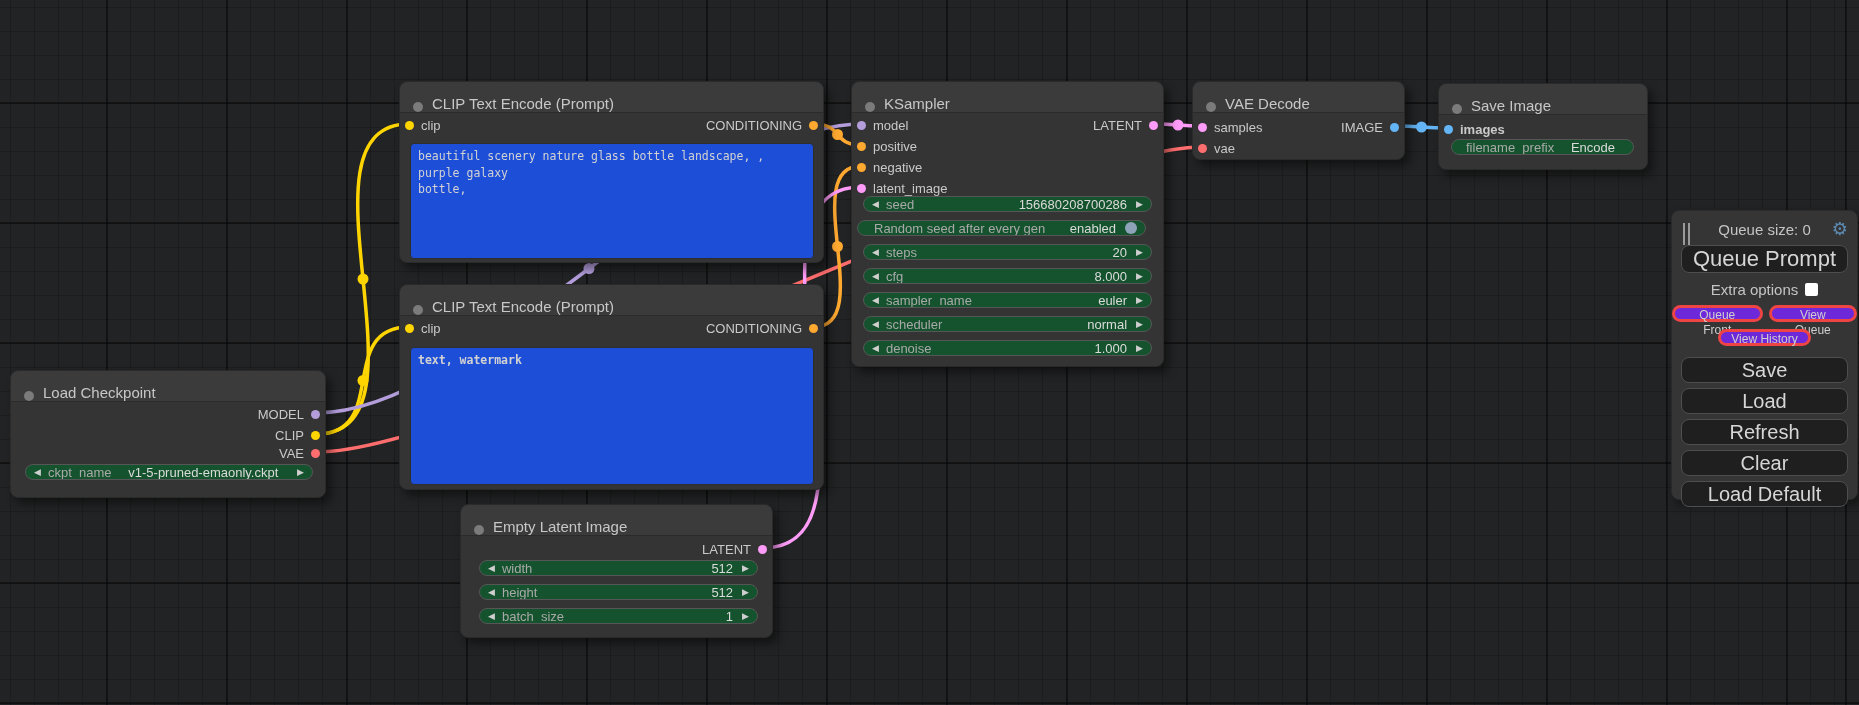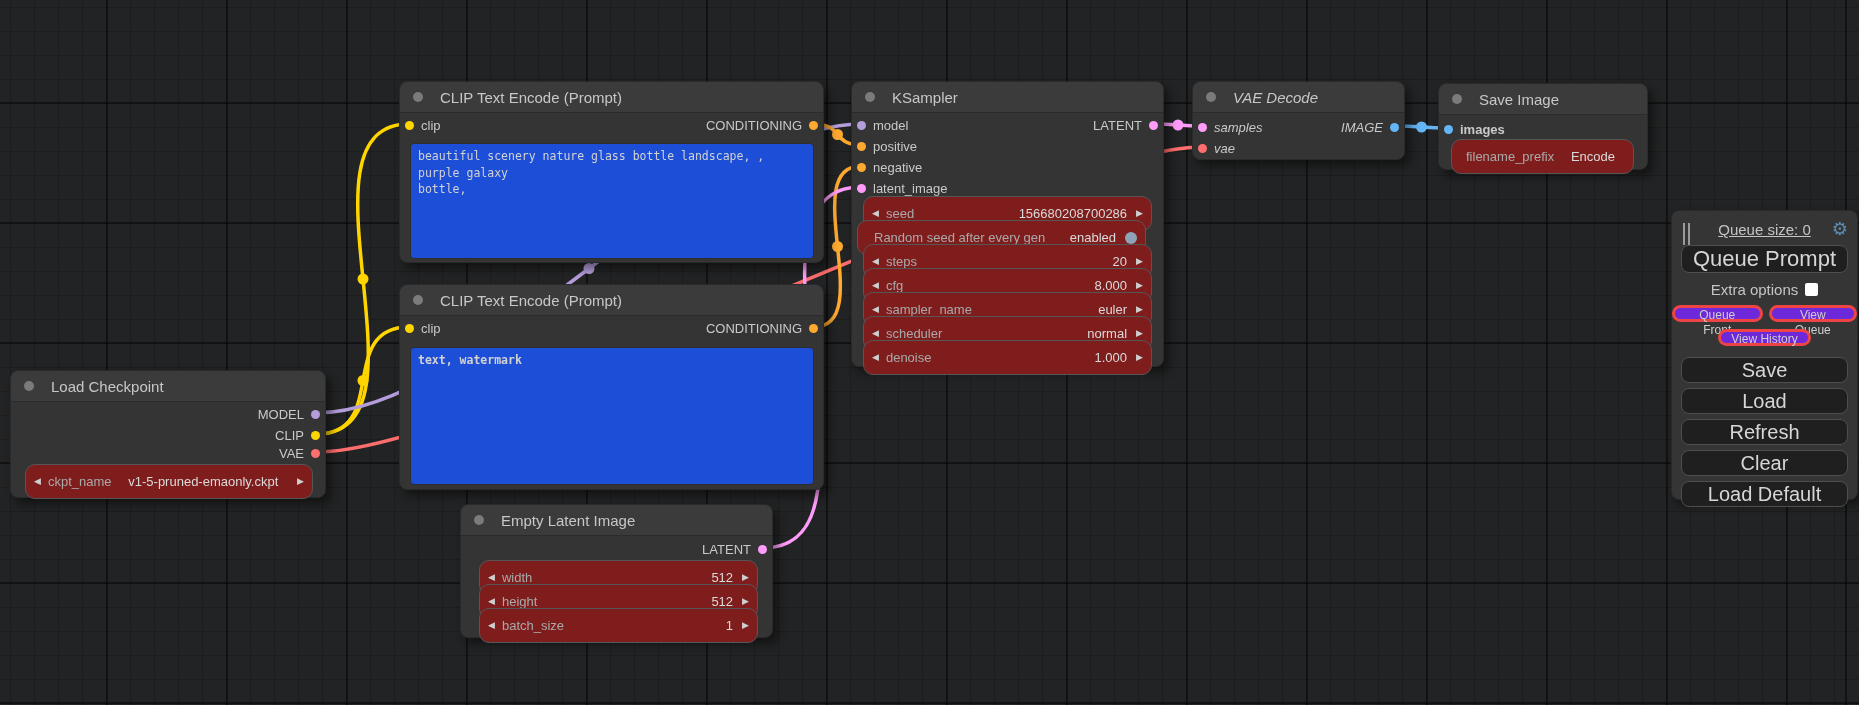--- a/index.html
+++ b/index.html
@@ -24,34 +24,34 @@
   .node{
     position:absolute;z-index:2;
     background:#343434;border:1px solid #2a2a2a;border-radius:8px;
     box-shadow:5px 6px 10px rgba(0,0,0,.45);
     box-sizing:border-box;
   }
   .node-title{
     position:absolute;left:0;top:0;right:0;height:31px;
     background:#3b3b3b;border-radius:8px 8px 0 0;
     border-bottom:1px solid #2b2b2b;
-    display:flex;align-items:center;gap:17px;padding-left:13px;
+    display:flex;align-items:flex-end;gap:9px;padding-left:13px;
     color:#c7c7c7;font-size:15px;box-sizing:border-box;
   }
   .title-dot{width:10px;height:10px;border-radius:50%;background:#7b7b7b;flex:0 0 auto;}
   .slot{
     position:absolute;height:17px;display:flex;align-items:center;gap:7px;
     font-size:13px;color:#c9c9c9;white-space:nowrap;
   }
   .slot.in{left:5px;}
   .slot.out{right:5px;flex-direction:row-reverse;}
   .slot-dot{width:9px;height:9px;border-radius:50%;flex:0 0 auto;}
   .widget{
-    position:absolute;height:35px;box-sizing:border-box;
-    background:#7f1d1d;border:1px solid #565656;border-radius:10px;
+    position:absolute;height:16px;box-sizing:border-box;
+    background:#14532d;border:1px solid #565656;border-radius:10px;
     display:flex;align-items:center;font-size:13px;color:#c9c9c9;
     padding:0 8px;gap:7px;overflow:hidden;white-space:nowrap;
   }
   .warrow{font-size:9px;color:#cfcfcf;line-height:1;flex:0 0 auto;}
   .wlabel{color:#a9a9a9;flex:0 0 auto;}
   .wvalue{flex:1 1 auto;text-align:right;color:#dadada;padding-right:2px;}
   .wvalue.center{text-align:center;}
   .toggle-dot{width:12px;height:12px;border-radius:50%;background:#8fa3b8;flex:0 0 auto;}
   .node-textarea{
     position:absolute;box-sizing:border-box;
@@ -64,21 +64,21 @@
     position:absolute;z-index:3;left:1671px;top:210px;width:187px;height:290px;
     background:#353535;border:1px solid #2a2a2a;border-radius:8px;
     box-shadow:4px 5px 10px rgba(0,0,0,.45);box-sizing:border-box;
     color:#cccccc;
   }
   .qp-header{position:relative;height:26px;margin-top:6px;}
   .qp-drag{
     position:absolute;left:11px;top:6px;width:2px;height:12px;background:#9a9a9a;
     box-shadow:5px 0 0 #9a9a9a, 0 5px 0 #9a9a9a, 5px 5px 0 #9a9a9a, 0 10px 0 #9a9a9a, 5px 10px 0 #9a9a9a;
   }
-  .qp-size{position:absolute;left:0;right:0;top:4px;text-align:center;font-size:15px;color:#c4c4c4;text-decoration:underline;}
+  .qp-size{position:absolute;left:0;right:0;top:4px;text-align:center;font-size:15px;color:#c4c4c4;}
   .qp-gear{position:absolute;right:9px;top:1px;font-size:18px;color:#5d8ab0;cursor:pointer;}
   .qp-btn{
     display:block;width:167px;margin:5px auto 0;height:26px;
     background:#1f1f1f;border:1px solid #4e4e4e;border-radius:8px;
     color:#d6d6d6;font-size:20px;font-family:"Liberation Sans",sans-serif;
     line-height:24px;text-align:center;padding:0;cursor:pointer;
   }
   .qp-btn.primary{height:28px;font-size:22px;line-height:26px;margin-top:2px;}
   .qp-extra{display:flex;align-items:center;justify-content:center;gap:7px;margin-top:8px;font-size:15px;color:#c4c4c4;}
   .qp-check{width:13px;height:13px;background:#ffffff;border-radius:2px;display:inline-block;cursor:pointer;}
@@ -230,21 +230,21 @@
           <span class="wvalue">normal</span>
           <span class="warrow">▶</span>
         </div>
         <div class="widget" style="left: 11px; top: 258px; width: 289px;">
           <span class="warrow">◀</span>
           <span class="wlabel">denoise</span>
           <span class="wvalue">1.000</span>
           <span class="warrow">▶</span>
         </div>
       </div>
-      <div class="node" style="left: 1192px; top: 81px; width: 213px; height: 79px; font-style: italic;">
+      <div class="node" style="left: 1192px; top: 81px; width: 213px; height: 79px;">
         <div class="node-title">
           <span class="title-dot"></span>
           <span>VAE Decode</span>
         </div>
         <div class="slot in" style="top: 37px;">
           <span class="slot-dot" style="background: rgb(255, 156, 249);"></span>
           <span>samples</span>
         </div>
         <div class="slot in" style="top: 58px;">
           <span class="slot-dot" style="background: rgb(255, 110, 110);"></span>

